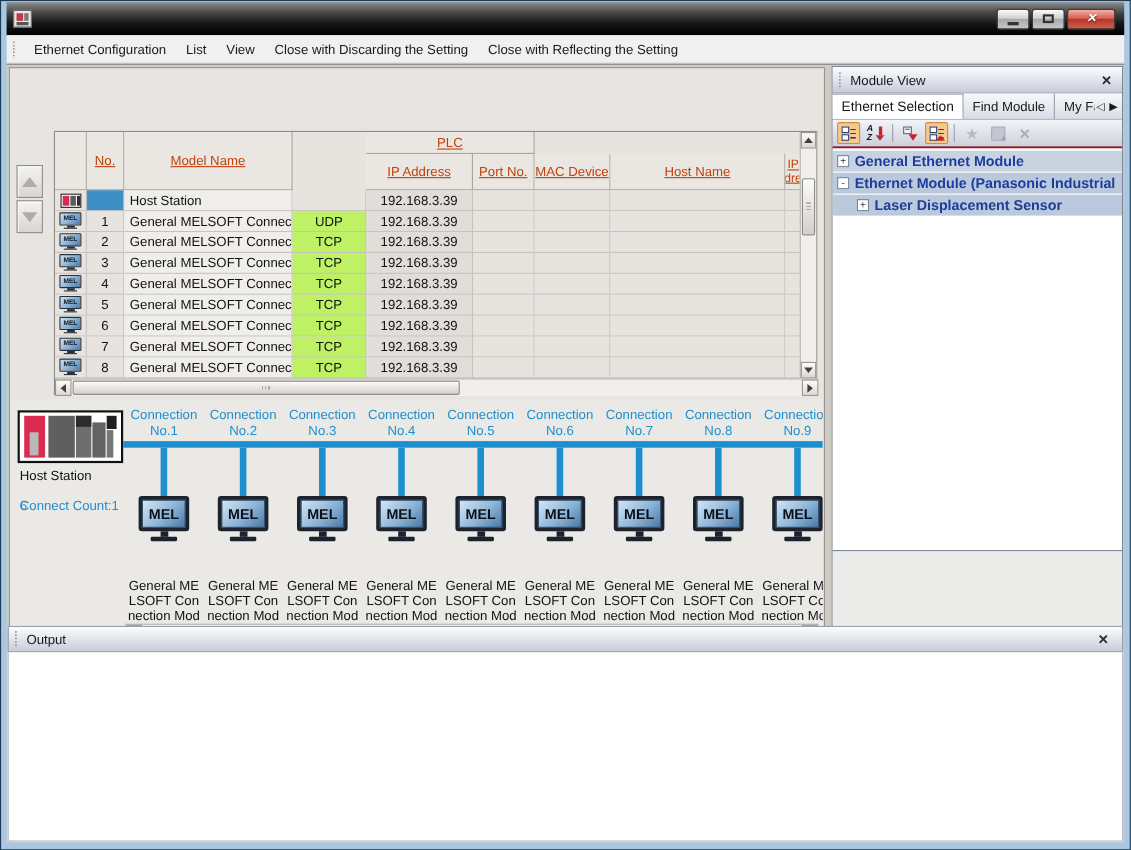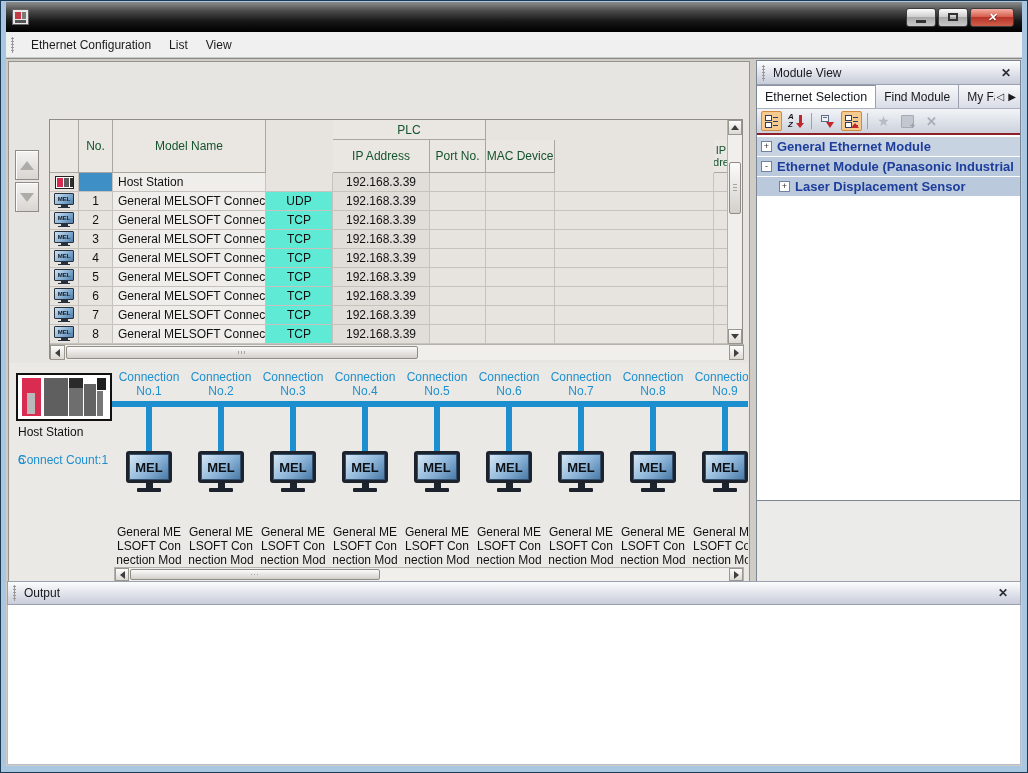--- a/index.html
+++ b/index.html
@@ -42,28 +42,28 @@
   .nav-btn { position:absolute; left:6px; width:24px; height:30px; background:linear-gradient(#f4f3f1,#d9d6d1);
     border:1px solid #8f8c87; box-shadow:inset 1px 1px 0 #fff; display:flex; align-items:center; justify-content:center; }
   .nav-btn.up { top:88px; } .nav-btn.down { top:120px; }
   .tri-up { width:0; height:0; border-left:7px solid transparent; border-right:7px solid transparent; border-bottom:9px solid #aeaca8; }
   .tri-down { width:0; height:0; border-left:7px solid transparent; border-right:7px solid transparent; border-top:9px solid #aeaca8; }
 
   
   .grid { position:absolute; left:40px; top:57px; width:694px; height:240px; background:#e7e4df; border:1px solid #8f8c87; font-size:12px; }
   .ghead { position:absolute; left:0; top:0; width:679px; height:53px; }
   .hc { position:absolute; background:#eae7e2; border-right:1px solid #a9a6a1; border-bottom:1px solid #a9a6a1;
-        display:flex; align-items:center; justify-content:center; text-align:center; color:#14532d; overflow:hidden; }
+        display:flex; align-items:center; justify-content:center; text-align:center; color:#c2410c; overflow:hidden;text-decoration:underline; }
   .hc.small { font-size:11px; line-height:12px; }
   .rows { position:absolute; left:0; top:53px; width:679px; height:171px; }
   .trow { display:flex; height:19px; }
   .tc { border-right:1px solid #c6c3be; border-bottom:1px solid #c6c3be; background:#e7e4df;
         display:flex; align-items:center; justify-content:center; overflow:hidden; white-space:nowrap; }
   .c-icon{width:29px;} .c-no{width:34px;} .c-model{width:153px; justify-content:flex-start; padding-left:5px; background:#f0eeea;}
-  .c-proto{width:67px; background:#5eead4;} .c-ip{width:97px; background:#e1deda;} .c-port{width:56px;} .c-mac{width:69px;} .c-host{width:159px;} .c-ipc{width:15px; border-right:none;}
+  .c-proto{width:67px; background:#bef264;} .c-ip{width:97px; background:#e1deda;} .c-port{width:56px;} .c-mac{width:69px;} .c-host{width:159px;} .c-ipc{width:15px; border-right:none;}
   .tc.gray { background:#e7e4df; }
   .tc.sel { background:#3f8fc7; }
 
   .host-mini { width:19px; height:13px; border:1px solid #222; background:#fff; position:relative; }
   .host-mini .hm-r { position:absolute; left:1px; top:1px; width:6px; height:9px; background:#d42b50; }
   .host-mini .hm-g { position:absolute; left:8px; top:1px; width:5px; height:9px; background:#5c5c5c; }
   .host-mini .hm-d { position:absolute; left:14px; top:1px; width:3px; height:9px; background:#2e2e2e; }
 
   .mel-mini { width:22px; height:17px; display:flex; flex-direction:column; align-items:center; }
   .mel-mini .ms { width:20px; height:12px; border:1px solid #27313d; border-radius:1px;
@@ -150,21 +150,21 @@
   .mp-tree { position:absolute; left:0; top:74px; right:0; height:366px; background:#fff; border-bottom:1px solid #7c8694; overflow:hidden; padding-top:2px; }
   .titem { height:19px; display:flex; align-items:center; padding-left:4px; margin-bottom:1px; }
   .titem.bg1 { background:#c8d3e2; }
   .titem.bg2 { background:#bac9dc; }
   .titem.indent { padding-left:22px; }
   .exp { width:11px; height:11px; border:1px solid #72839f; background:#fff; font-size:9px; line-height:9px; text-align:center; color:#333; margin-right:5px; flex:0 0 auto; }
   .tlabel { font-weight:bold; font-size:13px; color:#1d3d9c; white-space:nowrap; overflow:hidden; }
   .mp-bottom { position:absolute; left:0; top:441px; right:0; bottom:0; background:#ebebe9; }
 
   
-  .output-panel { position:absolute; left:1px; top:522px; width:1014px; bottom:1px; }
+  .output-panel { position:absolute; left:1px; top:510px; width:1014px; bottom:1px; }
   .op-header { position:absolute; left:0; top:0; right:0; height:24px; background:linear-gradient(#fbfcfd,#dfe2ea 55%,#c9cdda);
      border:1px solid #9aa0ae; display:flex; align-items:center; }
   .op-title { font-size:12px; color:#16181c; }
   .op-x { margin-left:auto; padding-right:12px; font-size:12px; font-weight:bold; color:#2a2d33; }
   .op-content { position:absolute; left:0; top:24px; right:0; bottom:0; background:#fff; border:1px solid #b9bdc9; border-top:none; }
 </style>
 </head>
 <body>
 
 <div class="window">
@@ -187,20 +187,22 @@
             <i class="glyph-x">✕</i>
           </span>
       </span>
     </div>
 
     <div class="menubar">
       <span class="grip"></span>
       <span class="menu-item">Ethernet Configuration</span>
       <span class="menu-item">List</span>
       <span class="menu-item">View</span>
+      <span class="menu-item">Close with Discarding the Setting</span>
+      <span class="menu-item">Close with Reflecting the Setting</span>
     </div>
 
     <div class="client">
 
       <div class="config-panel">
 
         <div class="nav-btn up">
             <i class="tri-up"></i>
           </div>
         <div class="nav-btn down">
@@ -209,20 +211,21 @@
 
         <div class="grid">
           <div class="ghead">
             <div class="hc" style="left:0;top:0;width:29px;height:53px;"></div>
             <div class="hc" style="left:29px;top:0;width:34px;height:53px;">No.</div>
             <div class="hc" style="left:63px;top:0;width:153px;height:53px;">Model Name</div>
             <div class="hc" style="left:283px;top:0;width:153px;height:20px;">PLC</div>
             <div class="hc" style="left:283px;top:20px;width:97px;height:33px;">IP Address</div>
             <div class="hc" style="left:380px;top:20px;width:56px;height:33px;">Port No.</div>
             <div class="hc" style="left:436px;top:20px;width:69px;height:33px;">MAC Device</div>
+            <div class="hc" style="left:505px;top:20px;width:159px;height:33px;">Host Name</div>
             <div class="hc small" style="left:664px;top:20px;width:15px;height:33px;flex-direction:column;">
               <span>IP</span>
               <span>dre</span>
             </div>
           </div>
 
           <div class="rows">
 
             <div class="trow">
               <div class="tc c-icon">

